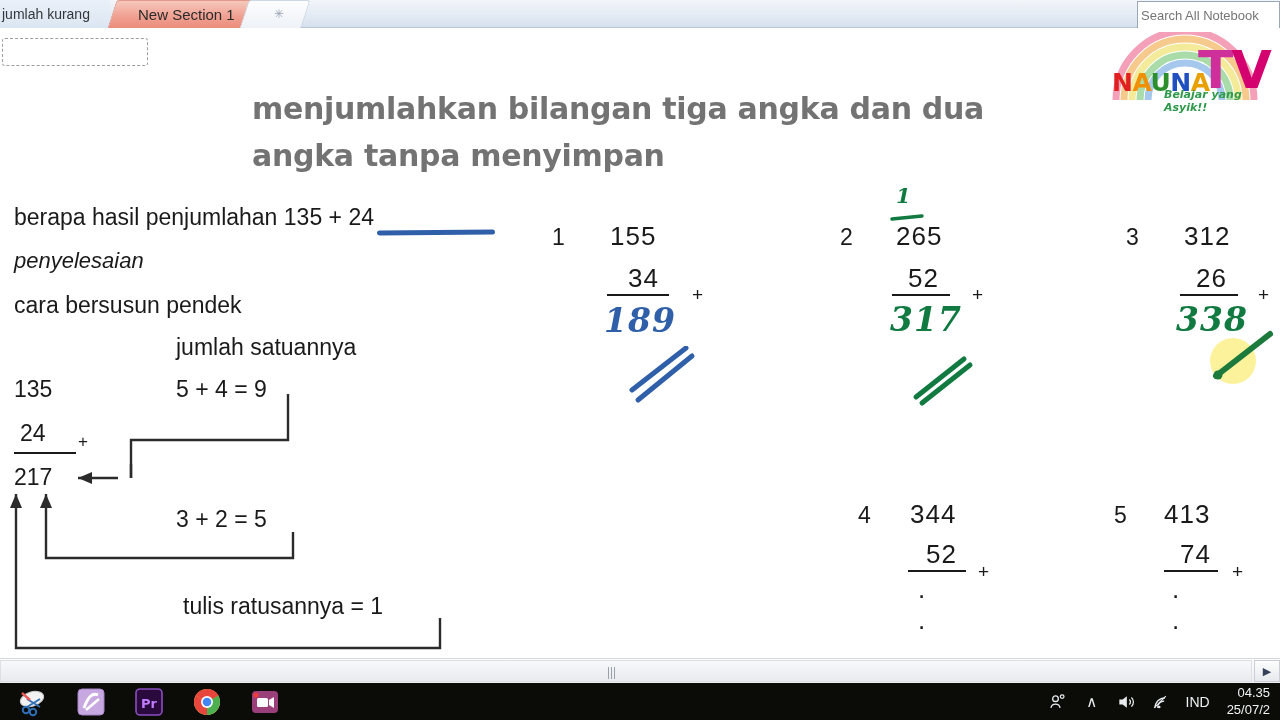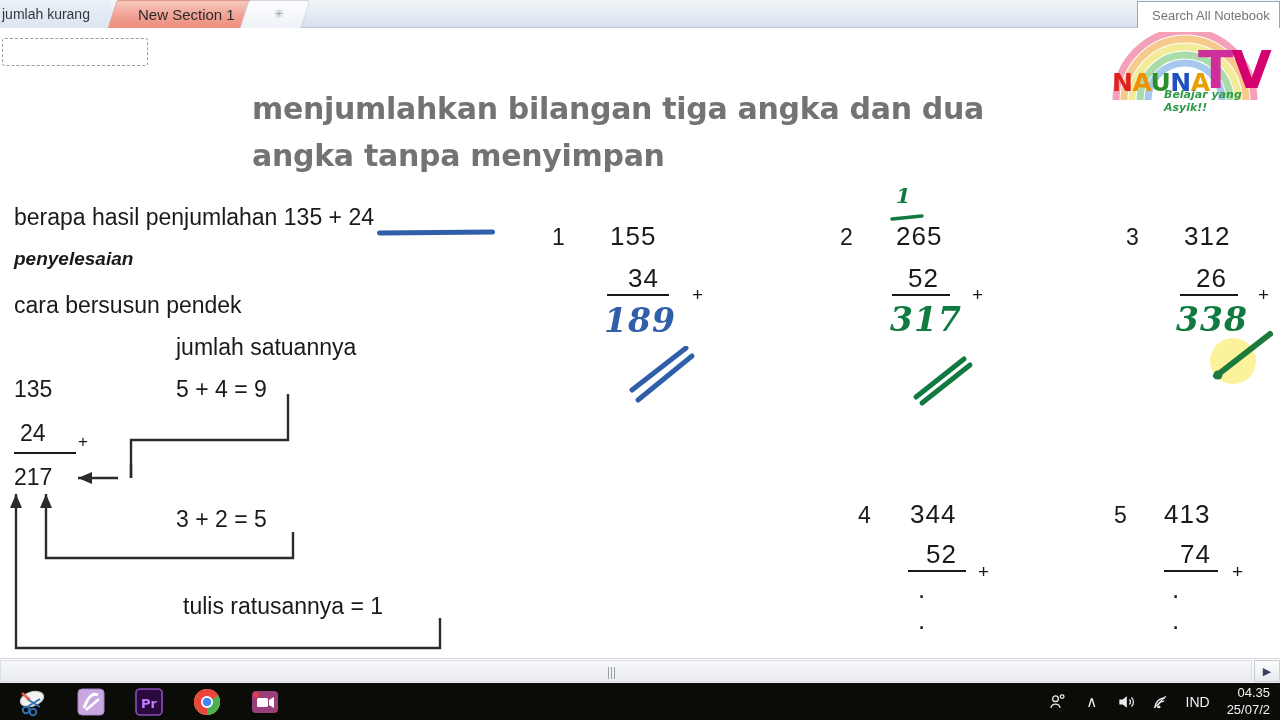--- a/index.html
+++ b/index.html
@@ -42,21 +42,21 @@
   .tab-new-bg {
     left: 244px; width: 62px;
     background: linear-gradient(180deg,#fdfdfe 0%, #eef2f7 100%);
     border: 1px solid #cdd8e5; border-bottom: none;
   }
   .tab-new-label { left: 262px; width: 34px; justify-content: center; font-size: 12px; color: #9aa6b4; }
 
   .searchbox {
     position: absolute; right: 0; top: 1px; width: 143px; height: 28px;
     background: #ffffff; border: 1px solid #9aa7b6;
-    display: flex; padding-left: 14px;
+    display: flex; padding-left: 3px;
   }
   .searchbox input {
     border: none; outline: none; width: 100%;
     font-family: "Liberation Sans", sans-serif; font-size: 13px; color: #6a6a6a;
     background: transparent;
   }
 
   
   .page {
     position: absolute; left: 0; top: 28px; width: 1280px; height: 627px;
@@ -95,21 +95,21 @@
 
   .lesson-title {
     position: absolute; left: 252px; top: 58px; width: 800px;
     font-family: "DejaVu Sans", sans-serif;
     font-size: 30px; font-weight: bold; color: #737373;
     line-height: 1.55; letter-spacing: -0.3px;
   }
 
   .txt { position: absolute; color: #1a1a1a; font-size: 23px; font-family: "Liberation Sans", sans-serif; white-space: nowrap; }
   .t-q    { left: 14px;  top: 176px; }
-  .t-sol  { left: 14px;  top: 220px; font-weight: bold; font-style: italic; font-size: 19px; }
+  .t-sol  { left: 14px;  top: 220px; font-weight: normal; font-style: italic; font-size: 22px; }
   .t-cara { left: 14px;  top: 264px; }
   .t-sat  { left: 176px; top: 306px; }
   .t-sat2 { left: 176px; top: 348px; }
   .t-pul  { left: 176px; top: 436px; }
   .t-pul2 { left: 176px; top: 478px; }
   .t-rat  { left: 176px; top: 565px; margin-left: 7px; }
   .t-a1   { left: 14px;  top: 348px; }
   .t-a2   { left: 20px;  top: 392px; }
   .t-a3   { left: 14px;  top: 436px; }
   .t-plus { left: 78px;  top: 404px; font-size: 17px; }

